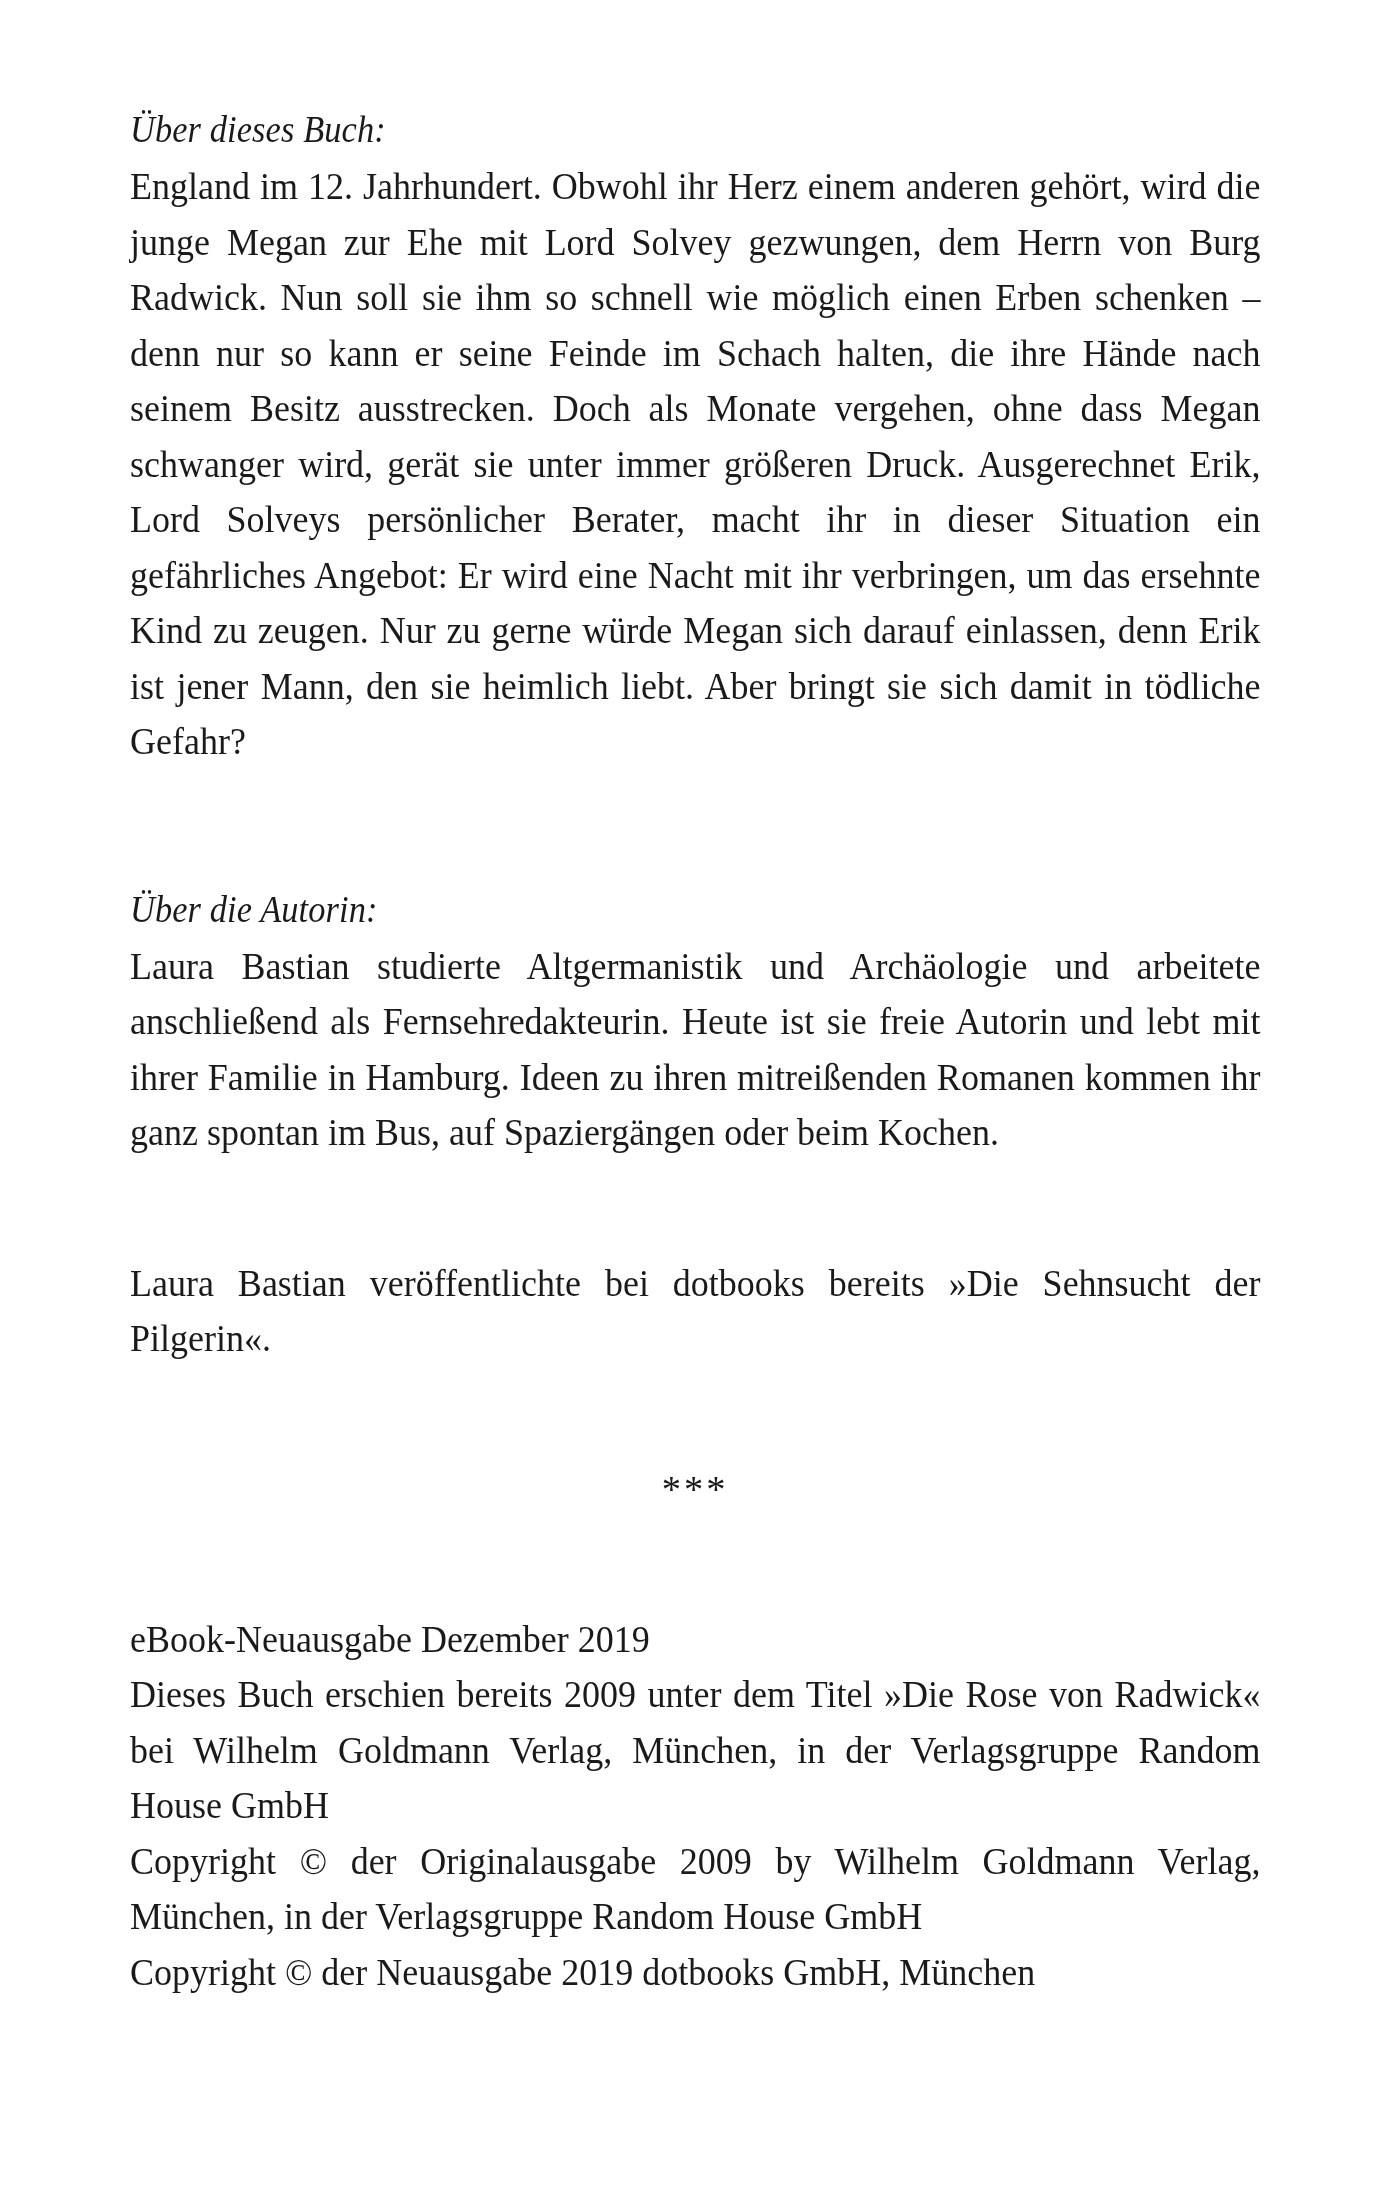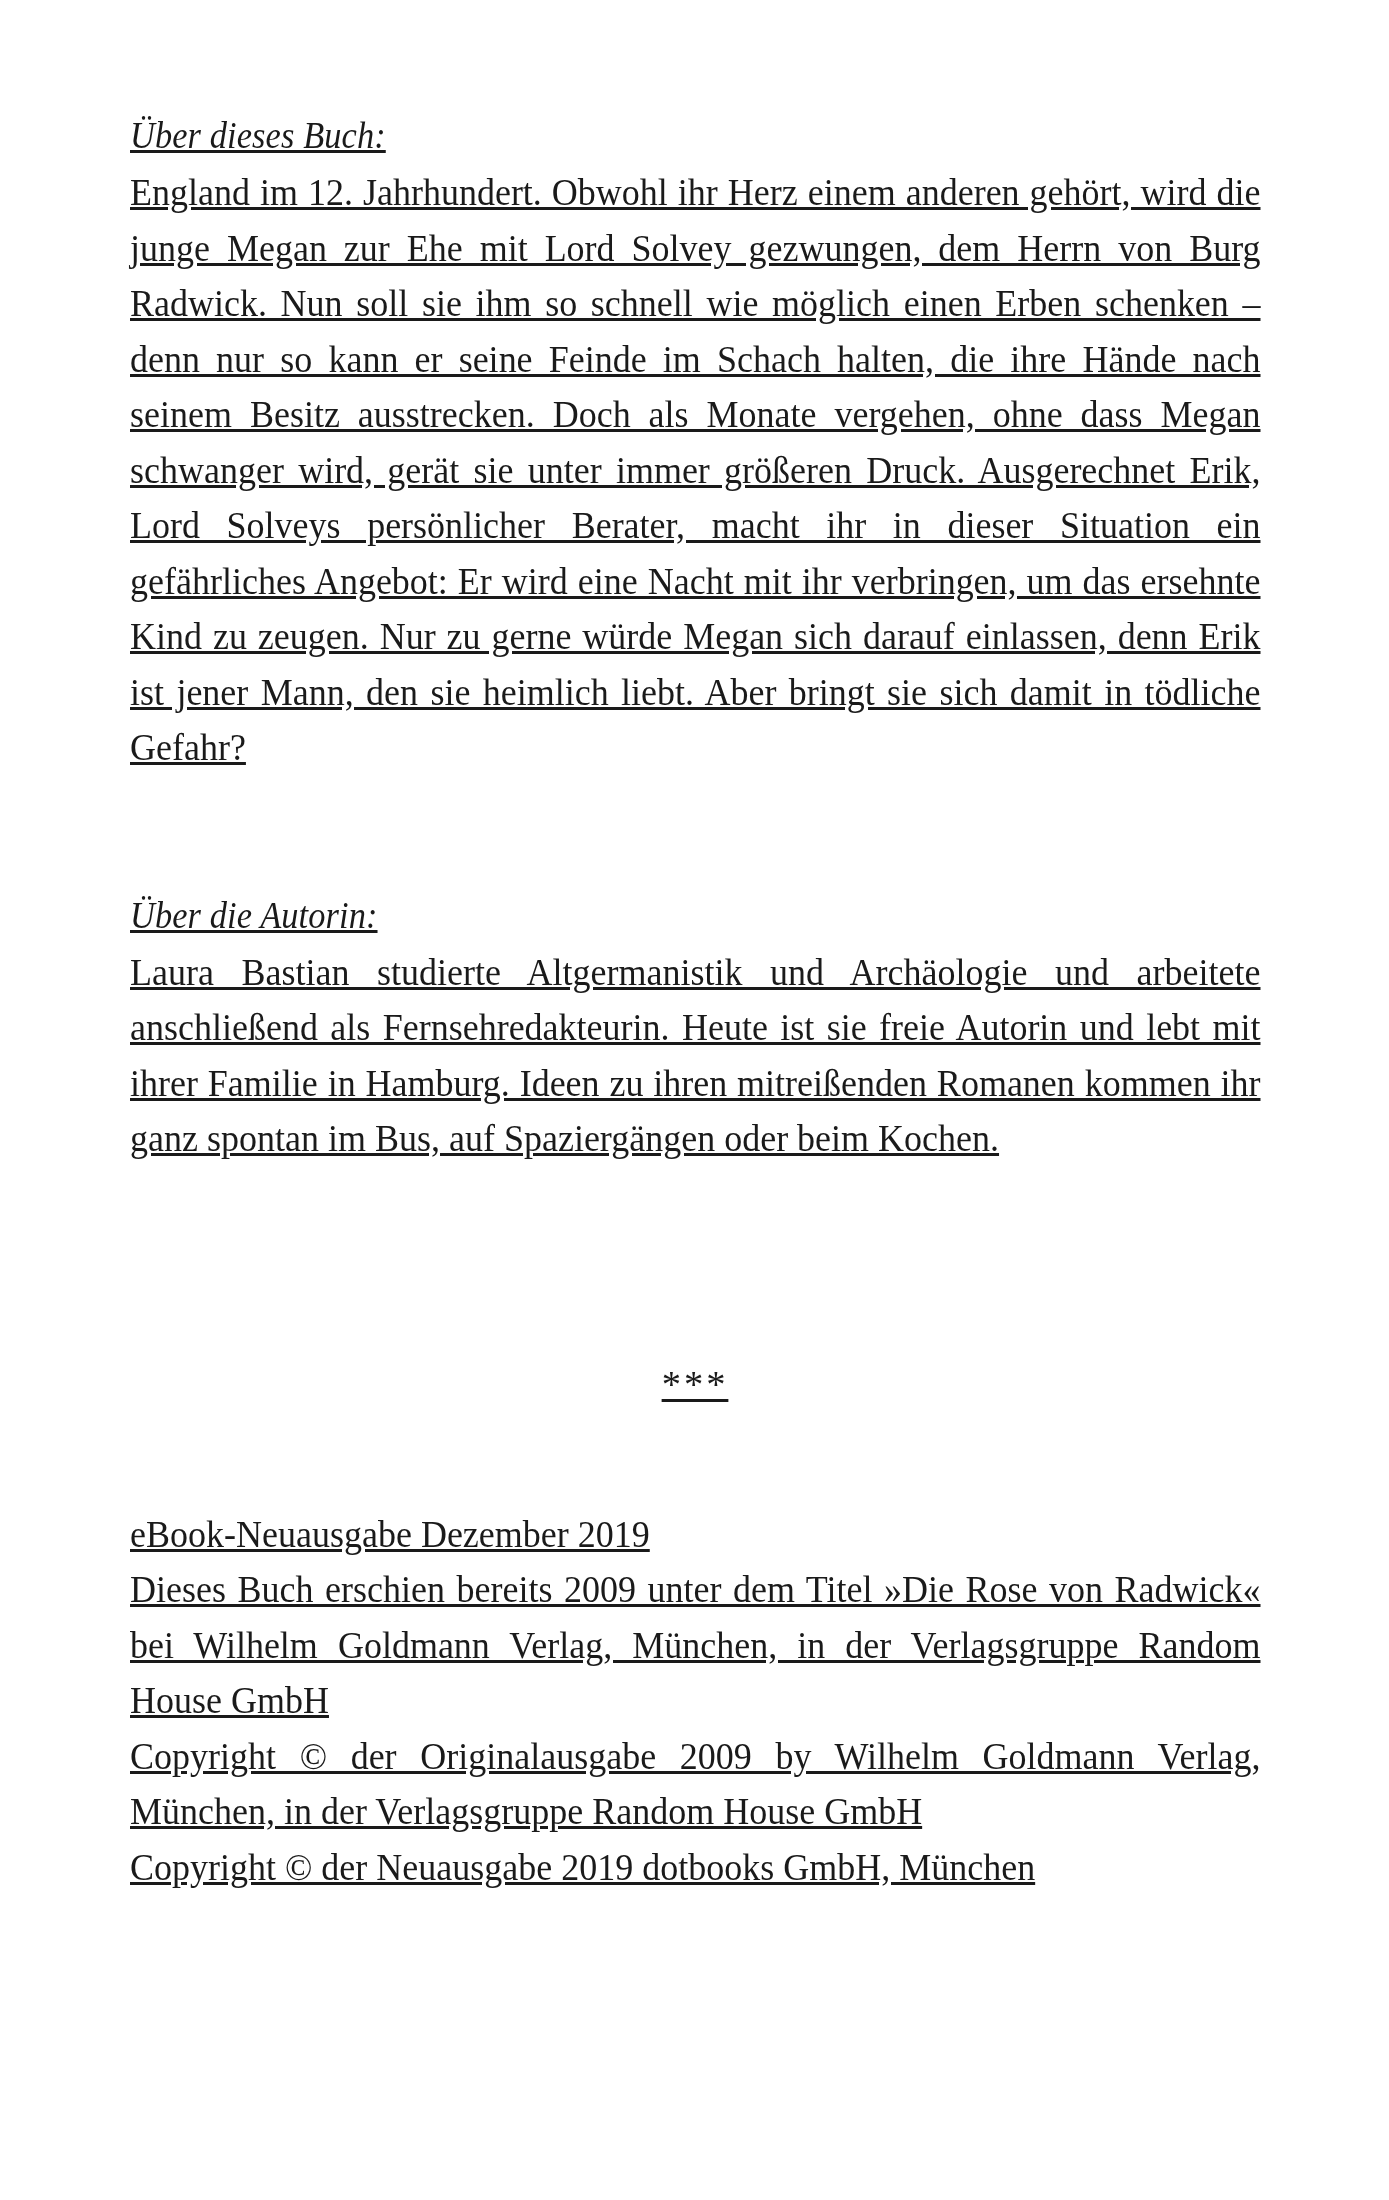--- a/index.html
+++ b/index.html
@@ -17,22 +17,21 @@
   .page {
     position: relative;
     width: 1389px;
     height: 2200px;
     box-sizing: border-box;
     padding: 96px 130px 0 130px;
     background: #ffffff;
   }
   .content {
     width: 1130px;
-    margin: 12px auto;
-    text-decoration: underline;
+    margin: 6px auto;
   }
   .section-heading {
     font-style: italic;
     font-size: 37px;
     line-height: 55px;
     letter-spacing: 0.1px;
     margin: 0 0 2px 0;
     color: #1a1a1a;
     transform: scaleX(0.93);
     transform-origin: left center;
@@ -86,20 +85,23 @@
 
     <div class="gap-lg"></div>
 
     <div class="section">
       <div class="section-heading">Über die Autorin:</div>
       <p class="body-par">Laura Bastian studierte Altgermanistik und Archäologie und arbeitete anschließend als Fernsehredakteurin. Heute ist sie freie Autorin und lebt mit ihrer Familie in Hamburg. Ideen zu ihren mitreißenden Romanen kommen ihr ganz spontan im Bus, auf Spaziergängen oder beim Kochen.</p>
     </div>
 
     <div class="gap-md"></div>
 
+    <div class="section">
+      <p class="body-par">Laura Bastian veröffentlichte bei dotbooks bereits »Die Sehnsucht der Pilgerin«.</p>
+    </div>
 
     <div class="gap-md"></div>
 
     <p class="divider">***</p>
 
     <div class="gap-md"></div>
 
     <div class="section">
       <p class="imprint nojust">eBook-Neuausgabe Dezember 2019</p>
       <p class="imprint">Dieses Buch erschien bereits 2009 unter dem Titel »Die Rose von Radwick« bei Wilhelm Goldmann Verlag, München, in der Verlagsgruppe Random House GmbH</p>

